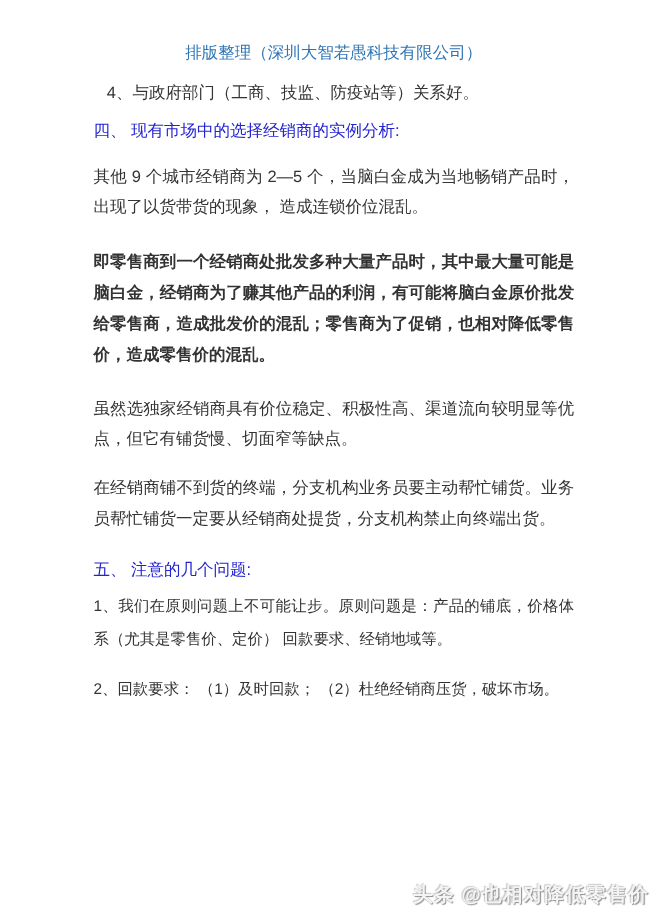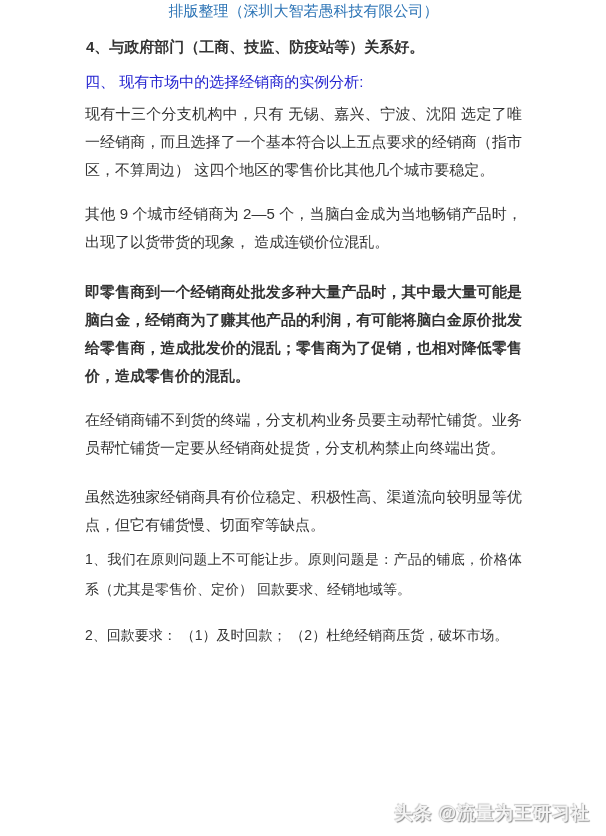--- a/index.html
+++ b/index.html
@@ -6,31 +6,31 @@
   .page{
     position:relative;
     width:606px;height:836px;
     background:#ffffff;
     overflow:hidden;
     font-family:"Liberation Sans","DejaVu Sans",sans-serif;
     box-sizing:border-box;
   }
   .content{padding:0 84px 0 85px;}
   .doc-header{
+    padding-top:38px;
     text-align:center;
     color:#2e75b6;
     font-size:15px;
     line-height:22px;
   }
   .body-line{
-    margin:1px;
+    margin:12px;
     font-size:15px;
     line-height:22px;
     color:#333333;
-    font-weight:bold;
   }
   .item-top{margin-top:14px;}
   .section-heading{
     margin:0;
     font-size:15px;
     line-height:22px;
     font-weight:normal;
     color:#2323d0;
   }
   .heading-4{margin-top:13px;}
@@ -73,31 +73,31 @@
 
 <div class="page">
   <div class="content">
 
     <div class="doc-header">排版整理（深圳大智若愚科技有限公司）</div>
 
     <p class="body-line item-top">4、与政府部门（工商、技监、防疫站等）关系好。</p>
 
     <h2 class="section-heading heading-4">四、 现有市场中的选择经销商的实例分析:</h2>
 
-    <p class="para p1">现有十三个分支机构中，只有 无锡、嘉兴、宁波、沈阳 选定了唯一经销商，而且选择了一个基本符合以上五点要求的经销商（指市区，不算周边） 这四个地区的零售价比其他几个城市要稳定。</p>
 
     <p class="para p2">其他 9 个城市经销商为 2—5 个，当脑白金成为当地畅销产品时，出现了以货带货的现象， 造成连锁价位混乱。</p>
 
     <p class="para p3">即零售商到一个经销商处批发多种大量产品时，其中最大量可能是脑白金，经销商为了赚其他产品的利润，有可能将脑白金原价批发给零售商，造成批发价的混乱；零售商为了促销，也相对降低零售价，造成零售价的混乱。</p>
 
+    <p class="para p4">虽然选独家经销商具有价位稳定、积极性高、渠道流向较明显等优点，但它有铺货慢、切面窄等缺点。</p>
+
     <p class="para p5">在经销商铺不到货的终端，分支机构业务员要主动帮忙铺货。业务员帮忙铺货一定要从经销商处提货，分支机构禁止向终端出货。</p>
 
-    <p class="para p4">虽然选独家经销商具有价位稳定、积极性高、渠道流向较明显等优点，但它有铺货慢、切面窄等缺点。</p>
-
+    <h2 class="section-heading heading-5">五、 注意的几个问题:</h2>
 
     <p class="note n1">1、我们在原则问题上不可能让步。原则问题是：产品的铺底，价格体系（尤其是零售价、定价） 回款要求、经销地域等。</p>
 
     <p class="note n2">2、回款要求： （1）及时回款； （2）杜绝经销商压货，破坏市场。</p>
 
   </div>
 
-  <div class="watermark">头条 @流量为王研习社</div>
+  <div class="watermark">头条 @也相对降低零售价</div>
 </div>
 
 </body></html>

